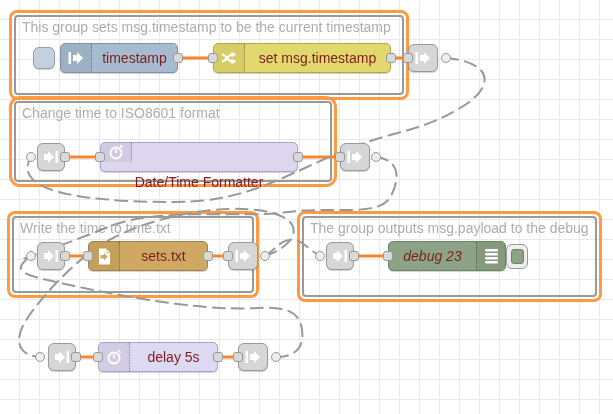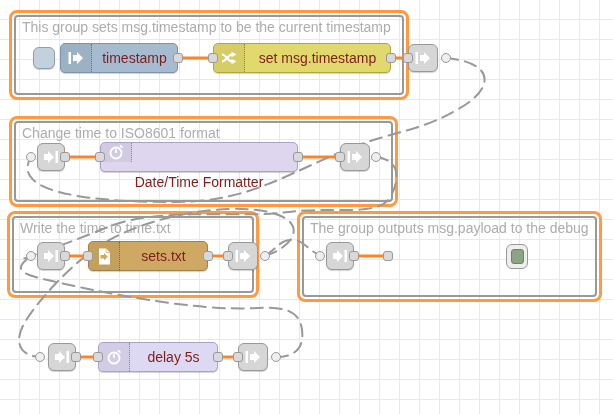--- a/index.html
+++ b/index.html
@@ -28,21 +28,21 @@
 </style>
 </head>
 <body>
 
 <div id="canvas">
 
   <div class="group" style="left:9px;top:10px;width:400px;height:90px;">
       <div class="group-inner"></div>
     <div class="group-label" style="max-width:440px;">This group sets msg.timestamp to be the current timestamp</div>
   </div>
-  <div class="group" style="left:9px;top:116px;width:389px;height:91px;">
+  <div class="group" style="left:9px;top:96px;width:328px;height:91px;border-radius:11px;">
       <div class="group-inner"></div>
     <div class="group-label" style="max-width:368px;">Change time to ISO8601 format</div>
   </div>
   <div class="group" style="left:7px;top:211px;width:252px;height:87px;">
       <div class="group-inner"></div>
     <div class="group-label" style="max-width:262px;">Write the time to time.txt</div>
   </div>
   <div class="group" style="left:297px;top:211px;width:305px;height:91px;">
       <div class="group-inner"></div>
     <div class="group-label" style="max-width:284px;">The group outputs msg.payload to the debug</div>
@@ -160,20 +160,31 @@
   <div class="port" style="left:223px;top:251px;"></div>
   <div class="lport" style="left:260px;top:251px;"></div>
 
   <div class="lport" style="left:315px;top:251px;"></div>
   <div class="linknode" style="left:326px;top:242px;width:28px;">
     <svg width="18" height="18" viewBox="0 0 18 18">
         <polygon points="2,6 6,6 6,3 12,9 6,15 6,12 2,12" fill="#fff"></polygon>
         <rect x="13.5" y="3" width="2.5" height="12" fill="#fff"></rect>
       </svg>
   </div>
+  <div class="node" style="left:388px;top:241px;width:118px;background:#8ca385;border:1px solid #6a8560;">
+    <div class="nlabel it">debug 23</div>
+    <div class="icon-region right">
+      <svg width="17" height="18" viewBox="0 0 17 18">
+          <rect x="2" y="2" width="13" height="2.4" rx="1" fill="#fff"></rect>
+          <rect x="2" y="6" width="13" height="2.4" rx="1" fill="#fff"></rect>
+          <rect x="2" y="10" width="13" height="2.4" rx="1" fill="#fff"></rect>
+          <rect x="2" y="14" width="13" height="2.4" rx="1" fill="#fff"></rect>
+        </svg>
+    </div>
+  </div>
   <div class="debug-btn" style="left:506px;top:244px;">
     <div class="debug-btn-inner"></div>
   </div>
   <div class="port" style="left:349px;top:251px;"></div>
   <div class="port" style="left:383px;top:251px;"></div>
 
   <div class="lport" style="left:35px;top:352px;"></div>
   <div class="linknode" style="left:48px;top:343px;width:28px;">
     <svg width="18" height="18" viewBox="0 0 18 18">
         <polygon points="2,6 6,6 6,3 12,9 6,15 6,12 2,12" fill="#fff"></polygon>

